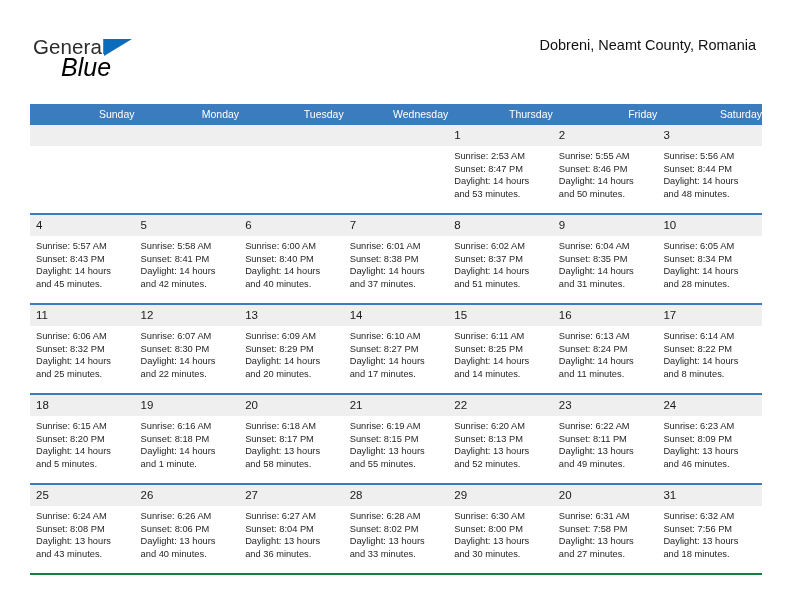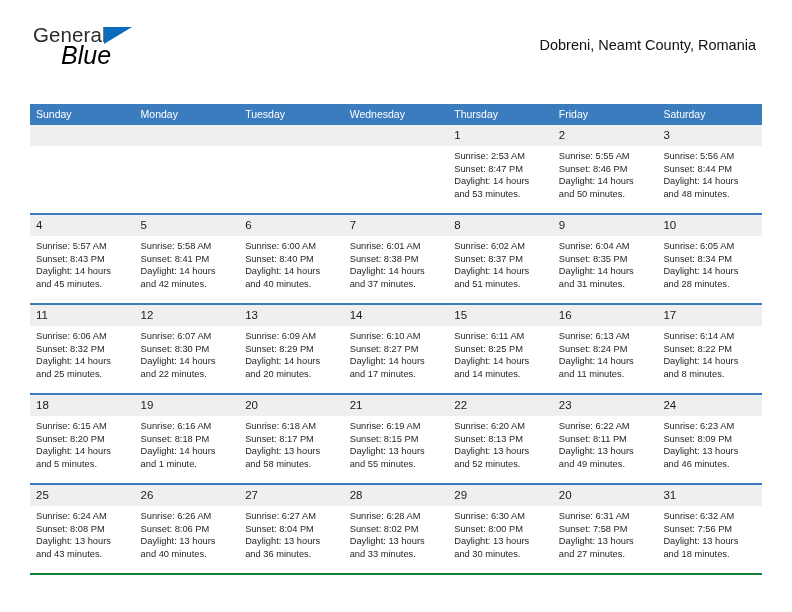--- a/index.html
+++ b/index.html
@@ -25,21 +25,21 @@
   .header {
     position: absolute;
     left: 0;
     top: 0;
     width: 792px;
     height: 100px;
   }
   .logo {
     position: absolute;
     left: 33px;
-    top: 24px;
+    top: 36px;
     width: 120px;
     height: 48px;
     text-align: center;
   }
   .logo-general {
     position: absolute;
     left: 0;
     top: 0;
     font-size: 20.5px;
     letter-spacing: 0.1px;
@@ -96,21 +96,21 @@
     top: 104px;
     width: 732px;
     border-collapse: collapse;
     table-layout: fixed;
   }
   .calendar th {
     background: #3b7cbe;
     color: #ffffff;
     font-size: 10.5px;
     font-weight: normal;
-    text-align: left;
+    text-align: right;
     padding: 5px 0 5px 6px;
     height: 11px;
     line-height: 11px;
   }
   .calendar col { width: 104.57px; }
 
   .week-row td {
     padding: 0;
     vertical-align: top;
     border-bottom: 2px solid #3b7cbe;

